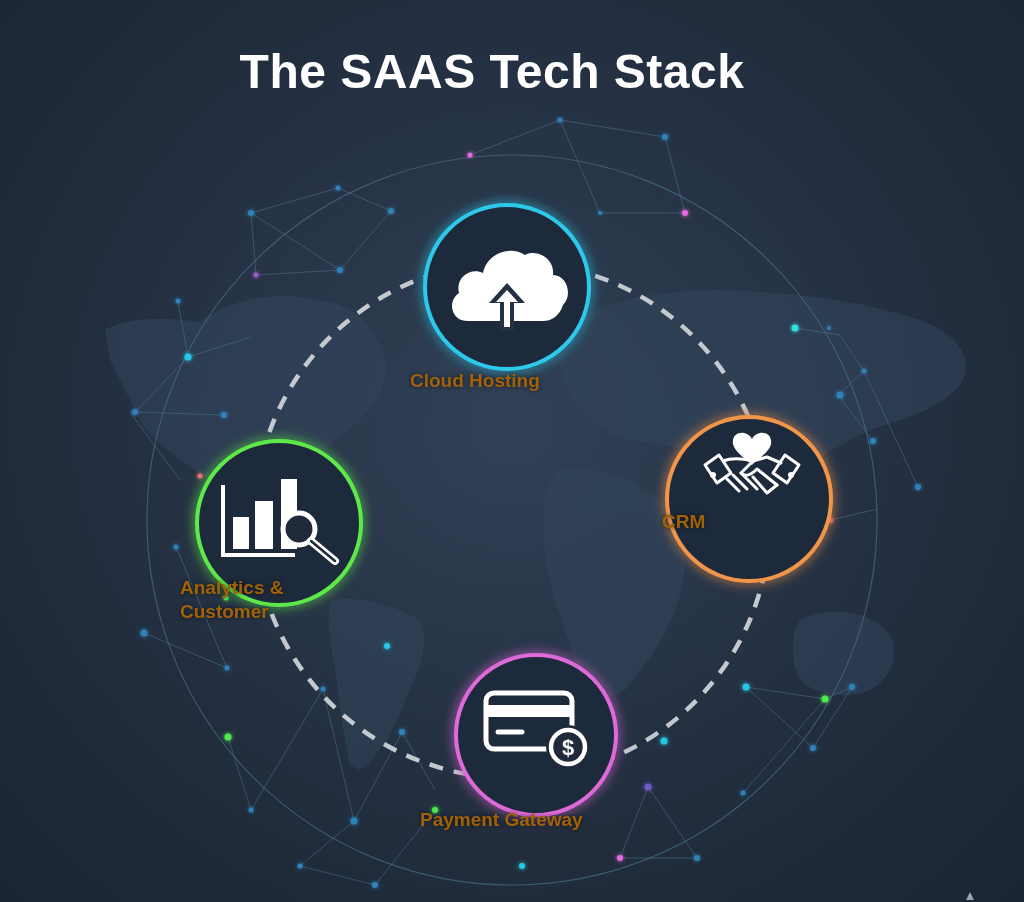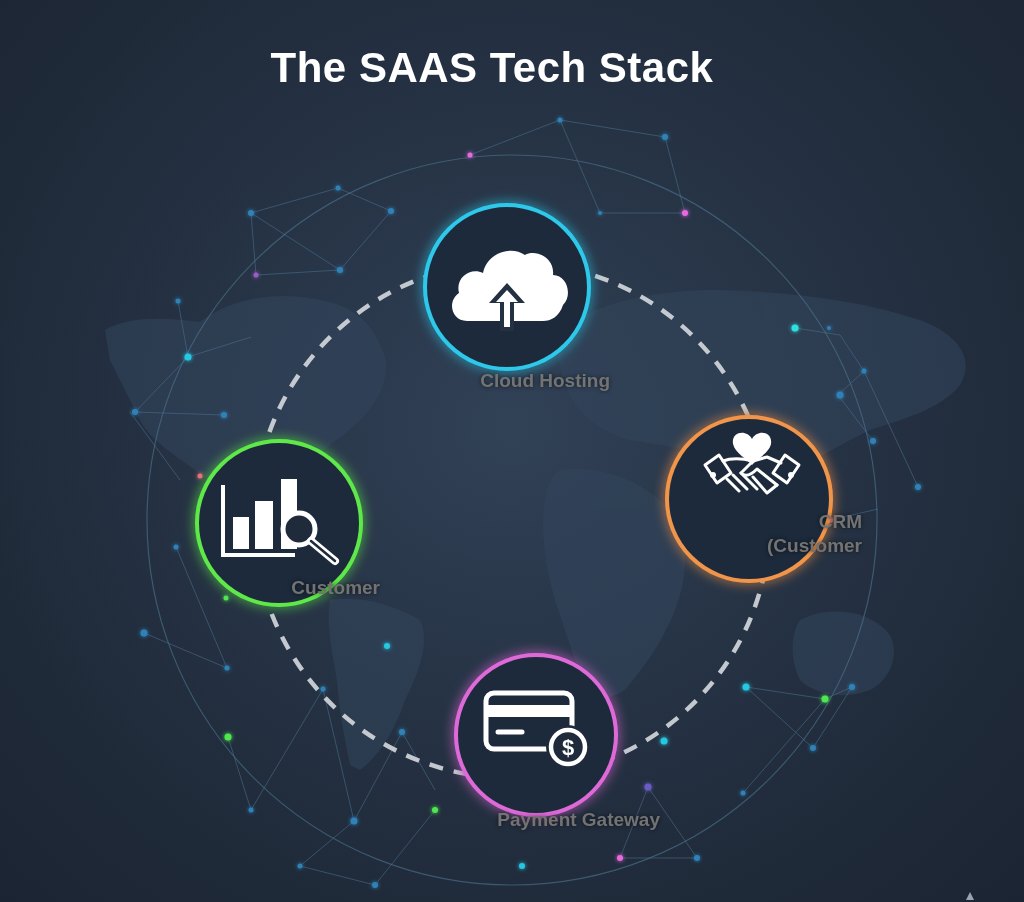--- a/index.html
+++ b/index.html
@@ -6,26 +6,26 @@
     body {
       width: 1024px; height: 902px; overflow: hidden;
       background: radial-gradient(ellipse at 50% 45%, #2e3d52 0%, #263345 40%, #1f2a39 75%, #1b2432 100%);
       font-family: "Liberation Sans", sans-serif;
       position: relative;
     }
     .canvas { position: absolute; left: 0; top: 0; width: 1024px; height: 902px; }
     .title {
       position: absolute; left: 0; width: 984px; top: 44px;
       text-align: center; color: #ffffff; font-weight: bold;
-      font-size: 42px; letter-spacing: 0.5px;
+      font-size: 48px; letter-spacing: 0.5px;
       font-family: "Liberation Sans", sans-serif;
     }
     .label {
-      position: absolute; color: #737373; font-weight: bold; font-size: 19px;
-      text-align: right; line-height: 24px;
+      position: absolute; color: #a16207; font-weight: bold; font-size: 19px;
+      text-align: left; line-height: 24px;
       font-family: "Liberation Sans", sans-serif;
       text-shadow: 0 0 4px rgba(0,0,0,0.6);
     }
     .watermark {
       position: absolute; left: 966px; top: 892px; width: 0; height: 0;
       border-left: 4px solid transparent; border-right: 4px solid transparent;
       border-bottom: 8px solid #9aa3b0;
     }
   </style>
 </head>
@@ -166,35 +166,35 @@
         <path d="M56 44 C66 40 78 42 86 44 L100 40 L114 46"></path>
         <path d="M86 44 L74 56 C78 60 84 58 90 52 L110 68"></path>
         <path d="M60 62 L72 74 M66 58 L80 72 M74 56 L90 72 M86 60 L100 76 L110 68"></path>
         <circle cx="46" cy="58" r="1.5" fill="#fff"></circle>
         <circle cx="124" cy="58" r="1.5" fill="#fff"></circle>
       </g>
     </svg>
   </div>
   <div class="label" style="left:662px;top:510px;width:200px;">
     <div>CRM</div>
-    <div>(Customer</div>
   </div>
 
   <div style="position:absolute;left:197px;top:441px;width:164px;height:164px;">
     <svg width="164" height="164" style="position:absolute;left:0;top:0">
       <path d="M26 44 L26 114 L98 114" fill="none" stroke="#ffffff" stroke-width="4"></path>
       <rect x="36" y="76" width="16" height="32" fill="#ffffff"></rect>
       <rect x="58" y="60" width="18" height="48" fill="#ffffff"></rect>
       <rect x="84" y="38" width="16" height="70" fill="#ffffff"></rect>
       <circle cx="102" cy="88" r="16" fill="#1f2b3b" stroke="#ffffff" stroke-width="5"></circle>
       <line x1="114" y1="100" x2="138" y2="120" stroke="#ffffff" stroke-width="8" stroke-linecap="round"></line>
       <line x1="114" y1="100" x2="138" y2="120" stroke="#1f2b3b" stroke-width="2.5" stroke-linecap="round"></line>
     </svg>
   </div>
   <div class="label" style="left:180px;top:576px;width:200px;">
+    <div>Analytics &amp;</div>
     <div>Customer</div>
   </div>
 
   <div style="position:absolute;left:456px;top:655px;width:160px;height:160px;">
     <svg width="160" height="160" style="position:absolute;left:0;top:0">
       <rect x="30" y="38" width="86" height="56" rx="8" fill="none" stroke="#ffffff" stroke-width="5"></rect>
       <rect x="30" y="50" width="86" height="12" fill="#ffffff"></rect>
       <line x1="42" y1="77" x2="66" y2="77" stroke="#ffffff" stroke-width="5" stroke-linecap="round"></line>
       <circle cx="112" cy="92" r="22" fill="#1f2b3b"></circle>
       <circle cx="112" cy="92" r="17" fill="none" stroke="#ffffff" stroke-width="4.5"></circle>

